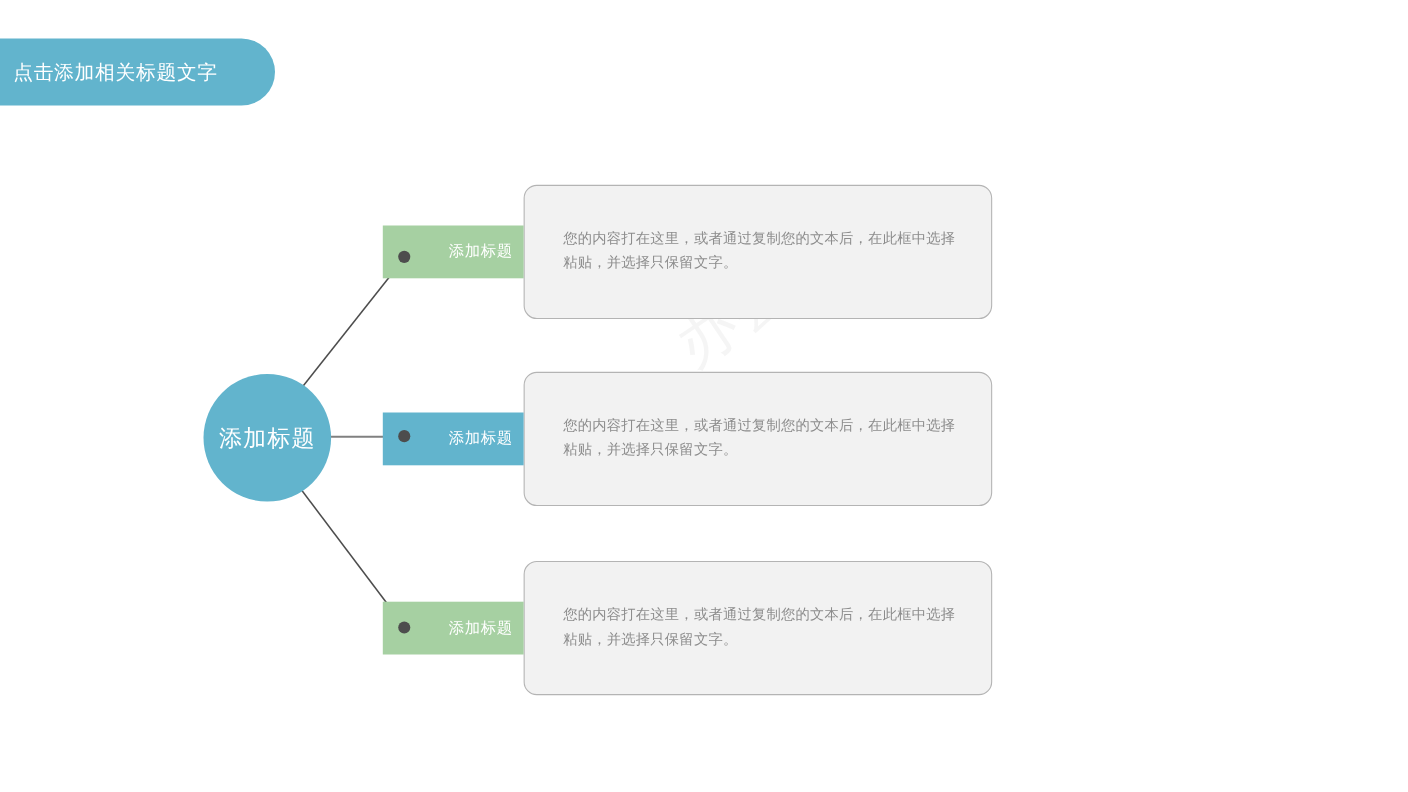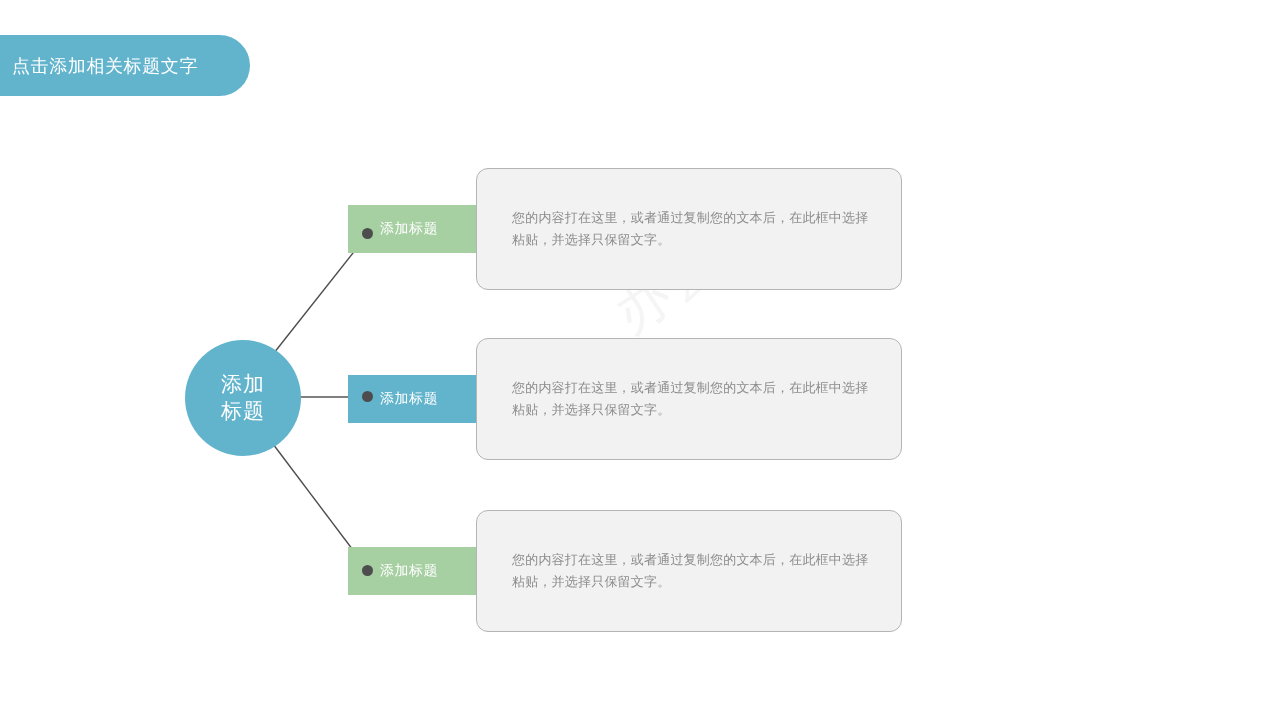--- a/index.html
+++ b/index.html
@@ -66,21 +66,21 @@
   
   .hub-circle {
     position: absolute;
     left: 185px;
     top: 340px;
     width: 116px;
     height: 116px;
     border-radius: 50%;
     background: #62b4cd;
     display: flex;
-    flex-direction: column;
+    flex-direction: row;
     align-items: center;
     justify-content: center;
     z-index: 5;
   }
   .hub-line {
     color: #ffffff;
     font-size: 21px;
     line-height: 27px;
     letter-spacing: 1px;
     font-weight: normal;
@@ -139,20 +139,21 @@
     box-sizing: border-box;
     padding-left: 32px;
   }
   .tag-green { background: #a6d0a2; }
   .tag-teal  { background: #62b4cd; }
   .tag-text {
     color: #ffffff;
     font-size: 14px;
     letter-spacing: 0.5px;
     white-space: nowrap;
+    margin-left: 28px;
   }
 
   .node-dot {
     position: absolute;
     width: 11px;
     height: 11px;
     border-radius: 50%;
     background: #4d4d4d;
     z-index: 6;
   }

